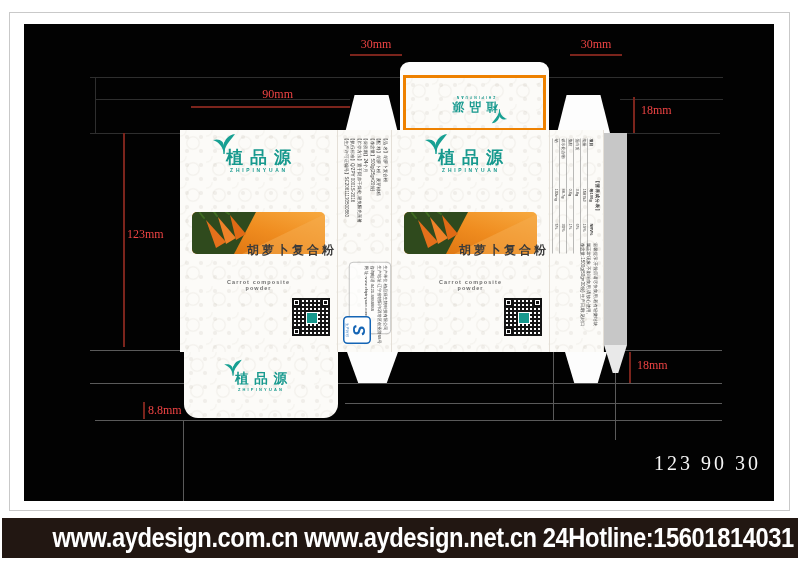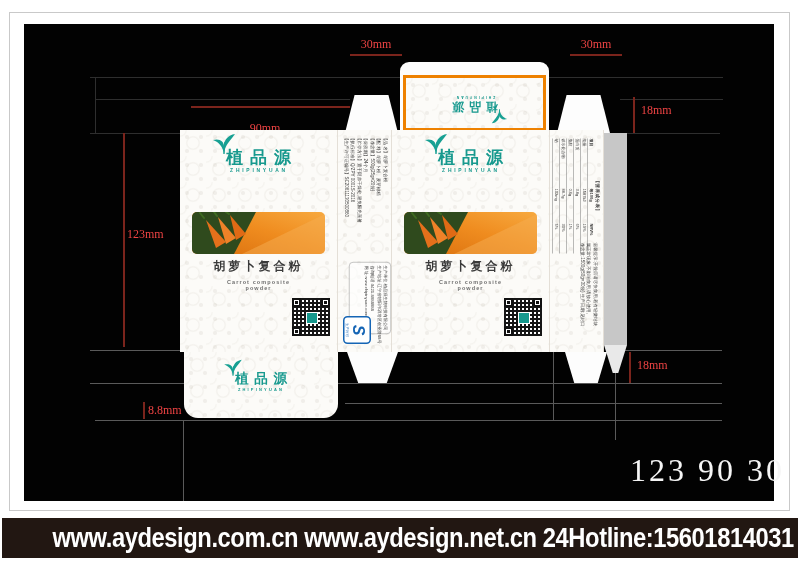--- a/index.html
+++ b/index.html
@@ -26,21 +26,21 @@
   .sidep{width:55px;height:222px;top:130px;border-left:1px solid #e4dfd7;border-right:1px solid #e4dfd7;box-sizing:border-box;}
   .flap{background:#fdfdfd;}
   .tdust{clip-path:polygon(18% 0,82% 0,100% 100%,0 100%);}
   .bdust{clip-path:polygon(0 0,100% 0,78% 100%,22% 100%);}
   
   .logo{position:relative;width:130px;margin:0 auto;text-align:center;}
   .leaf{position:absolute;left:calc(50% - 48px);top:-15px;}
   .logo-cn{font-size:17px;font-weight:bold;color:#17998e;letter-spacing:7px;margin-right:-7px;line-height:20px;}
   .logo-en{font-size:9px;font-weight:bold;color:#17998e;letter-spacing:5px;width:200%;margin-left:-50%;
            transform:scale(.55);transform-origin:50% 0;line-height:10px;}
-  .title-cn{position:absolute;top:128px;width:100%;text-align:center;font-size:12px;font-weight:bold;
+  .title-cn{position:absolute;top:112px;width:100%;text-align:right;font-size:12px;font-weight:bold;
             color:#3a3a3a;letter-spacing:3px;}
   .sub-en{position:absolute;top:144px;width:100%;text-align:center;}
   .sub-en span{display:inline-block;font-size:10px;letter-spacing:2px;color:#6f6f6f;transform:scale(.55);font-weight:bold;}
   
   .qr{position:absolute;left:112px;top:168px;width:38px;height:38px;background:
       repeating-linear-gradient(0deg,#161616 0 2px,transparent 2px 4px),
       repeating-linear-gradient(90deg,#161616 0 2px,#ffffff 2px 4px);}
   .qr i{position:absolute;width:9px;height:9px;border:2px solid #101010;background:#fff;box-sizing:border-box;}
   .qr i::after{content:"";position:absolute;inset:1px;background:#101010;}
   .qtl{left:0;top:0}.qtr{right:0;top:0}.qbl{left:0;bottom:0}
@@ -49,21 +49,21 @@
   .rotinner{position:absolute;transform:rotate(90deg) scale(.5);transform-origin:50% 50%;color:#3c3c3c;}
   .microlines{font-size:9px;line-height:13px;white-space:nowrap;}
   .card{border:1px solid #8d8d8d;border-radius:8px;padding:4px 6px;box-sizing:border-box;font-size:8.5px;line-height:13px;white-space:nowrap;background:rgba(255,255,255,.6);}
   .qsbox{width:56px;height:56px;border:3px solid #1565b5;border-radius:9px;background:#fff;box-sizing:border-box;text-align:center;}
   .qs-s{font-size:32px;line-height:46px;font-weight:bold;font-style:italic;color:#1565b5;}
   .qs-t{display:block;font-size:7px;color:#1565b5;margin-top:-6px;}
   .nut-title{font-size:9px;font-weight:bold;line-height:12px;text-align:center;letter-spacing:1px;}
   .nut-grid{display:grid;grid-template-columns:100px 70px 60px;font-size:8px;}
   .nut-grid span{border-bottom:1px solid #777;line-height:13px;white-space:nowrap;overflow:hidden;}
   
-  .size-sum{color:#f5f5f5;font-family:"Liberation Serif",serif;font-size:32px;letter-spacing:3px;}
+  .size-sum{color:#f5f5f5;font-family:"Liberation Serif",serif;font-size:20px;letter-spacing:3px;margin-left:24px;}
   .footer{left:2px;top:518px;width:796px;height:40px;background:#221712;text-align:center;}
   .footer span{display:inline-block;color:#ffffff;font-weight:bold;font-size:27px;line-height:40px;
                white-space:nowrap;transform:scaleX(.88);transform-origin:50% 50%;letter-spacing:-0.5px;}
   .lid-logo{position:absolute;inset:0;display:flex;align-items:center;justify-content:center;}
 </style>
 </head>
 <body>
 
 <div class="abs frame"></div>
 <div class="abs proof"></div>
@@ -87,21 +87,21 @@
 <div class="abs dim" style="left:350px;top:54px;width:52px;height:2px;"></div>
 <div class="abs dim" style="left:570px;top:54px;width:52px;height:2px;"></div>
 <div class="abs dim" style="left:191px;top:106px;width:159px;height:2px;"></div>
 <div class="abs dim" style="left:123px;top:133px;width:2px;height:214px;"></div>
 <div class="abs dim" style="left:633px;top:97px;width:2px;height:36px;"></div>
 <div class="abs dim" style="left:629px;top:352px;width:2px;height:31px;"></div>
 <div class="abs dim" style="left:143px;top:402px;width:2px;height:17px;"></div>
 
 <div class="abs dlab" style="left:348px;top:37px;width:56px;text-align:center;">30mm</div>
 <div class="abs dlab" style="left:568px;top:37px;width:56px;text-align:center;">30mm</div>
-<div class="abs dlab" style="left:237px;top:87px;width:56px;text-align:center;margin-top:34px;">90mm</div>
+<div class="abs dlab" style="left:237px;top:87px;width:56px;text-align:right;">90mm</div>
 <div class="abs dlab" style="left:127px;top:227px;">123mm</div>
 <div class="abs dlab" style="left:641px;top:103px;">18mm</div>
 <div class="abs dlab" style="left:637px;top:358px;">18mm</div>
 <div class="abs dlab" style="left:148px;top:403px;">8.8mm</div>
 
 <div class="abs" style="left:400px;top:62px;width:149px;height:71px;background:#fdfdfd;border-radius:9px 9px 0 0;">
   <div class="pat" style="position:absolute;left:3px;top:13px;width:137px;height:50px;border:3px solid #ee8100;">
     <div class="lid-logo">
       <div class="logo" style="transform:rotate(180deg) scale(.7);">
         <span class="leaf">

